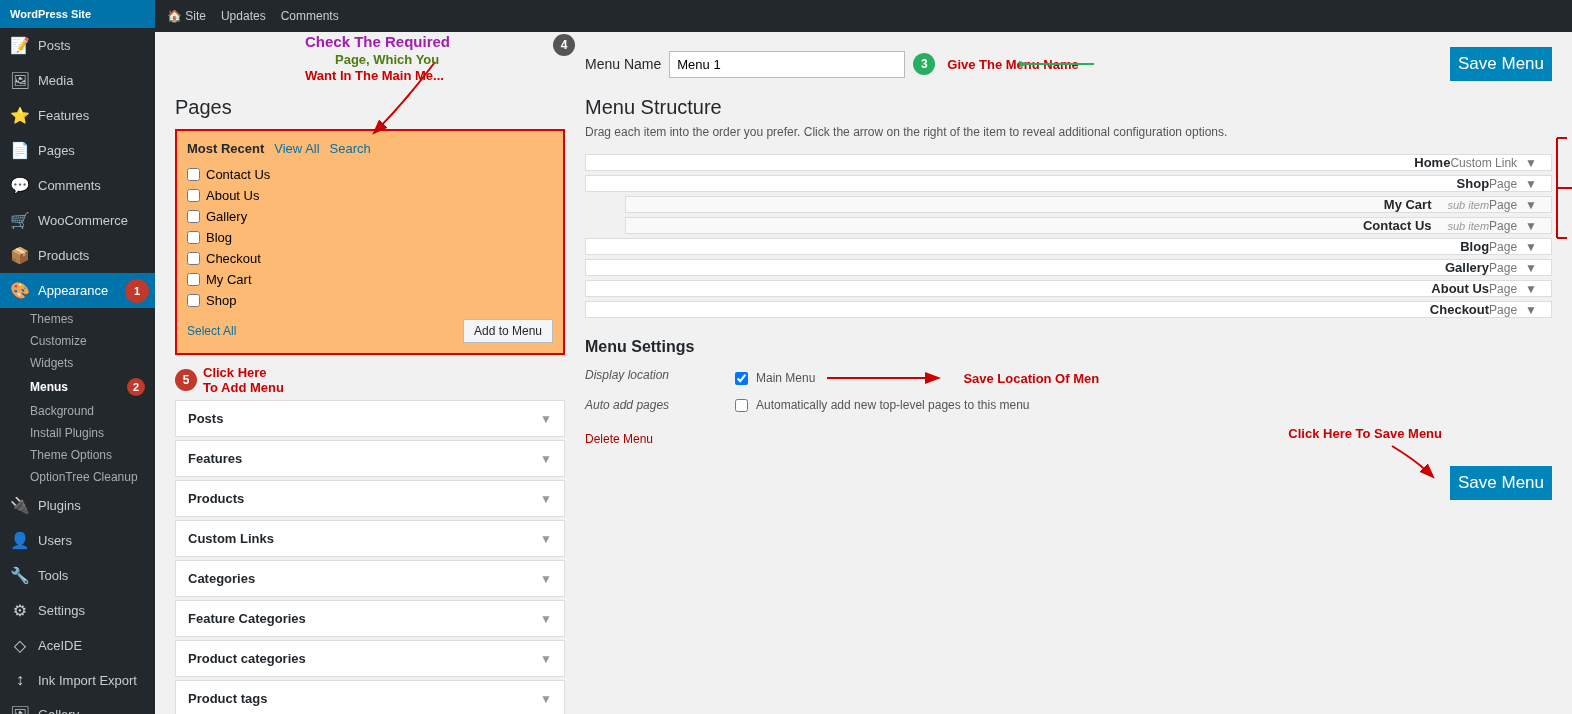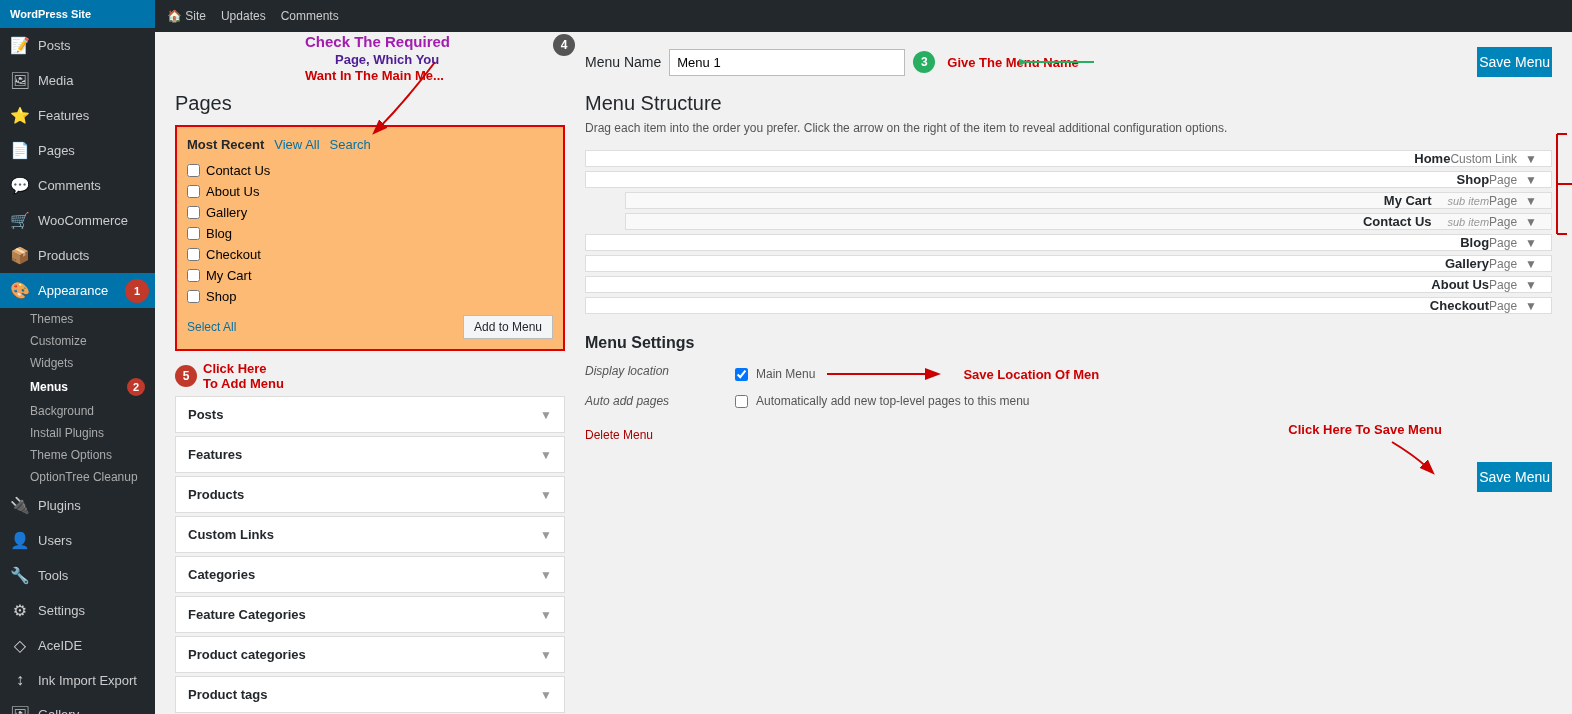--- a/index.html
+++ b/index.html
@@ -97,23 +97,23 @@
     .menu-name-input {
       border: 1px solid #bbb;
       padding: 5px 7px;
       width: 236px;
       font-size: 13px;
     }
     .save-menu-btn {
       background: #0085ba;
       color: #fff;
       border: none;
-      padding: 7px 2px;
+      padding: 7px 8px;
       cursor: pointer;
-      font-size: 14px;
+      font-size: 17px;
       margin-left: auto;
     }
 
     .section-title { font-size: 20px; font-weight: 400; color: #23282d; margin-bottom: 6px; }
     .section-desc { font-size: 12px; color: #555; margin-bottom: 15px; }
 
     .menu-item {
       background: #fff;
       border: 1px solid #ddd;
       padding: 0 14px;
@@ -272,21 +272,21 @@
     <span class="wp-topbar-item">Updates</span>
     <span class="wp-topbar-item">Comments</span>
   </div>
 
   <div id="content">
 
     <div class="annotation" style="left: 150px; top: 0px; width: 200px; z-index: 10;">
       <div style="display:flex; align-items:flex-start; gap:4px;">
         <div>
           <div style="color:#a21caf; font-weight:bold; font-size:15px;">Check The Required</div>
-          <div style="color:#4c1d95; font-weight:bold; font-size:13px;padding-left:30px;">Page, Which You</div>
+          <div style="color:#4d7c0f; font-weight:bold; font-size:13px;padding-left:30px;">Page, Which You</div>
           <div style="color:#cc0000; font-weight:bold; font-size:13px;">Want In The Main Me...</div>
         </div>
       </div>
     </div>
 
     <div style="position:absolute; top:2px; left:398px; z-index:10;">
       <span class="number-badge" style="background:#555; font-size:12px; width:22px; height:22px;">4</span>
     </div>
 
     <svg style="position:absolute; top:0; left:0; width:420px; height:140px; pointer-events:none; z-index:9;">

